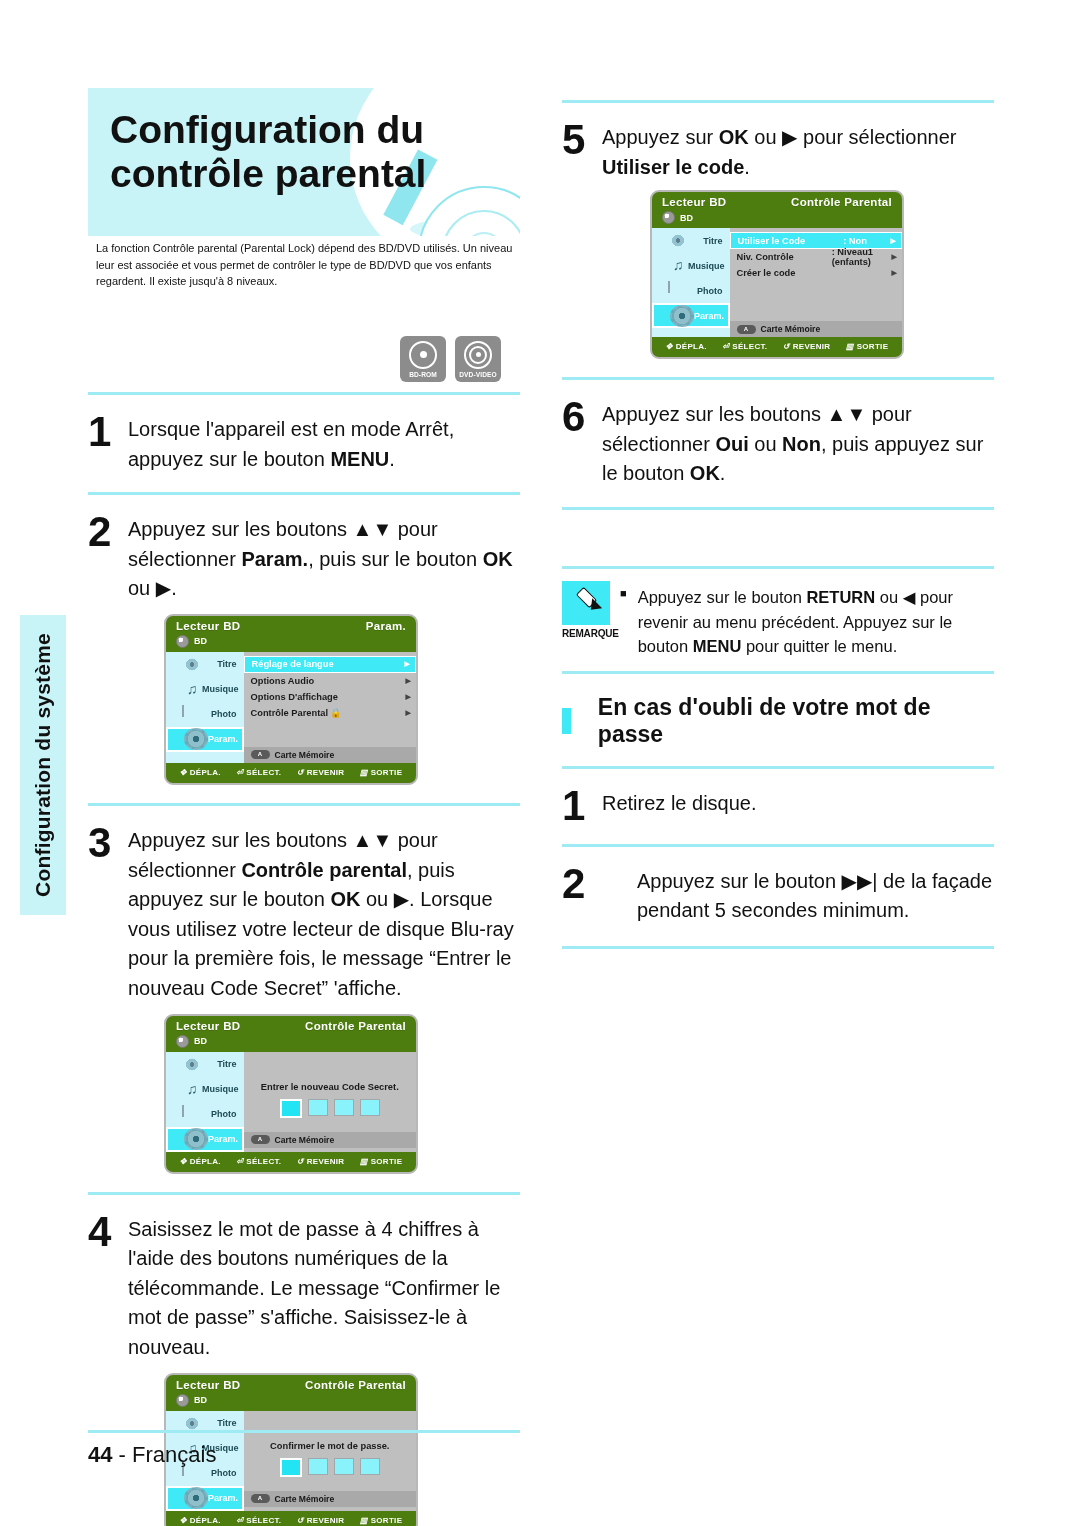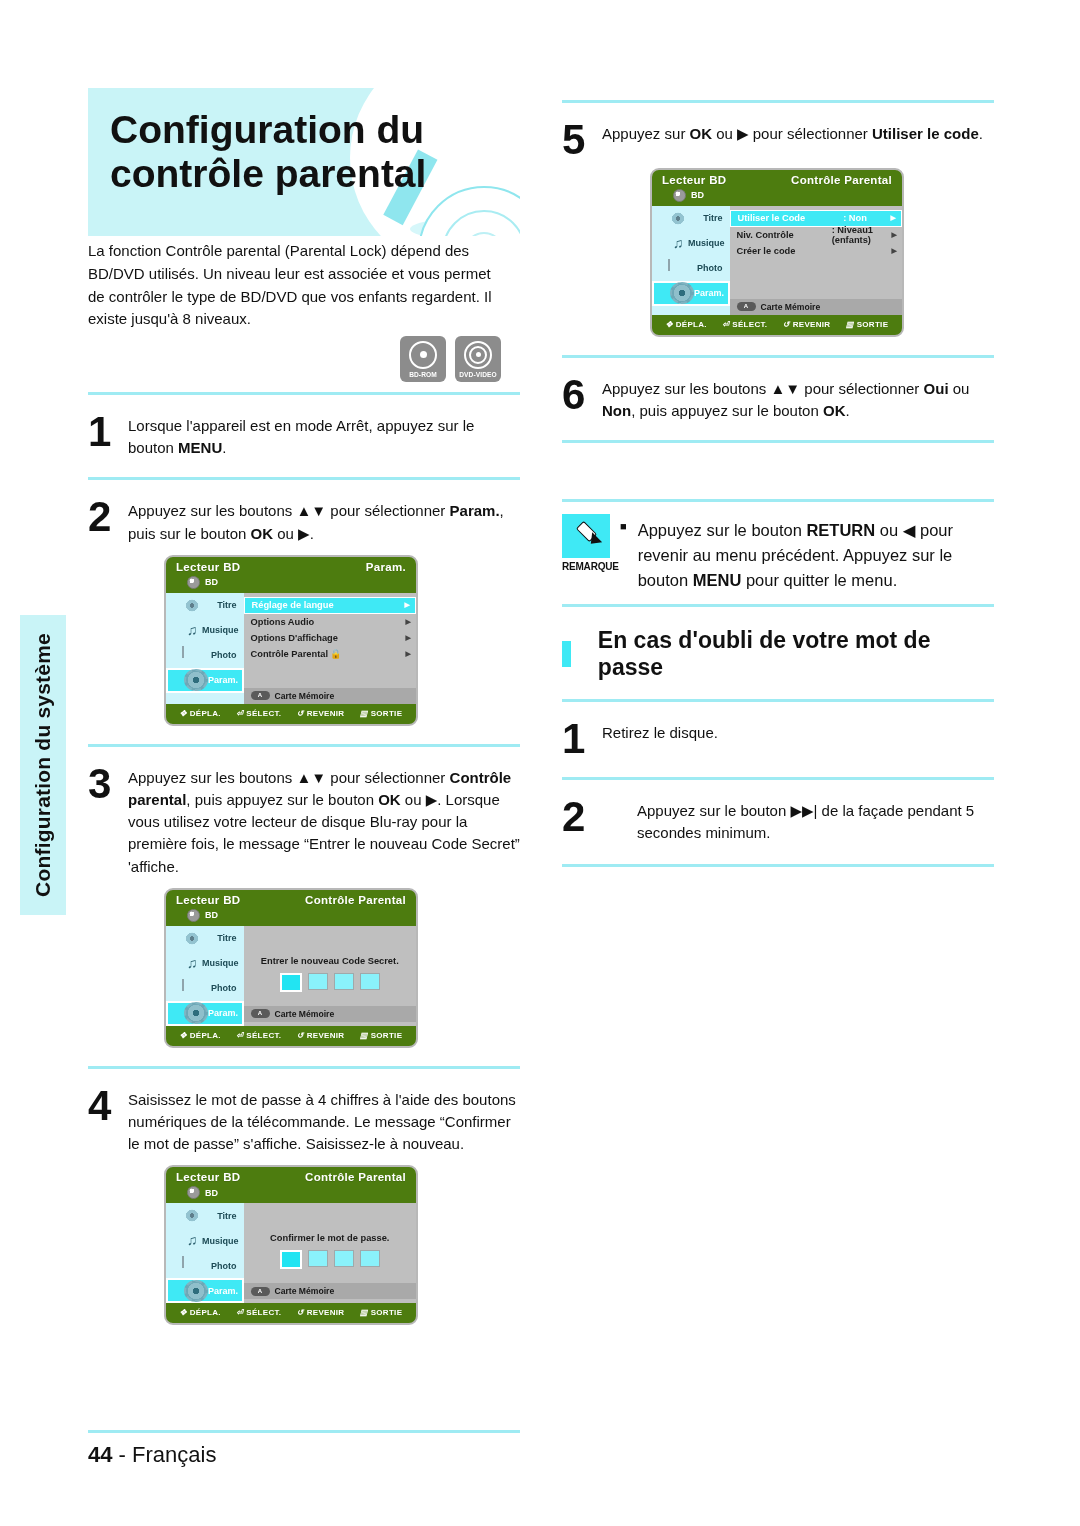--- a/index.html
+++ b/index.html
@@ -29,21 +29,21 @@
   .banner .disc4{position:absolute;right:16px;top:144px;width:36px;height:36px;
                  border-radius:50%;background:#fff;border:2px solid #bdf0f5;}
   .banner .wedge{position:absolute;right:116px;top:58px;width:22px;height:74px;
                  background:#8fe6ee;transform:rotate(28deg);transform-origin:50% 100%;}
   .banner .edge{position:absolute;right:-60px;bottom:-6px;width:170px;height:26px;
                 background:#d6f7fa;border-radius:50%;}
   .banner h1{position:relative;margin:0;padding:20px 0 0 22px;font-size:39px;
              line-height:1.14;font-weight:bold;color:#111;z-index:3;}
 
   
-  .intro{position:absolute;left:88px;top:240px;width:420px;font-size:15px;
+  .intro{position:absolute;left:96px;top:240px;width:420px;font-size:11px;
          line-height:1.52;color:#111;}
 
   
   .badges{position:absolute;left:400px;top:336px;display:flex;gap:9px;}
   .badge{width:46px;height:46px;background:#8c8c8c;border-radius:6px;
          display:flex;flex-direction:column;align-items:center;justify-content:center;}
   .badge .bdisc{width:24px;height:24px;border-radius:50%;border:2.5px solid #fff;
                 display:flex;align-items:center;justify-content:center;}
   .badge .bhub{width:7px;height:7px;border-radius:50%;background:#fff;}
   .badge .rings{width:24px;height:24px;border-radius:50%;border:2px solid #fff;
@@ -55,32 +55,32 @@
   .badge b{color:#fff;font-size:6.6px;letter-spacing:.1px;margin-top:2px;
            font-weight:bold;white-space:nowrap;}
 
   
   .sep{height:3px;background:#9febf3;width:100%;}
 
   
   .step{display:flex;align-items:flex-start;}
   .step .num{width:40px;flex:0 0 40px;font-size:42px;font-weight:bold;line-height:.92;
              color:#111;text-align:left;padding-top:2px;}
-  .step .txt{flex:1;font-size:15px;line-height:1.48;padding-top:4px;}
+  .step .txt{flex:1;font-size:20px;line-height:1.48;padding-top:4px;}
   .step .txt b{font-weight:bold;}
   .sub{font-size:16px;line-height:1.5;padding-left:14px;margin-top:2px;}
 
   
   .tv{background:#4d7c0f;border:2px solid #b8b8b8;border-radius:9px;padding:0;
       overflow:hidden;position:relative;}
   .tv .bar{display:flex;justify-content:space-between;align-items:center;
            padding:4px 10px 2px 10px;color:#fff;font-size:11.5px;font-weight:bold;
            letter-spacing:.3px;text-shadow:0 1px 0 rgba(0,0,0,.12);}
   .tv .discrow{display:flex;align-items:center;gap:5px;padding:1px 0 4px 10px;
-               color:#fff;font-size:9px;font-weight:bold;margin-left:11px;}
+               color:#fff;font-size:9px;font-weight:bold;}
   .tv .discrow .dot{width:11px;height:11px;border-radius:50%;
         background:radial-gradient(circle at 35% 35%,#fff 0 22%,#9a9a9a 24% 100%);
         border:1px solid #7d7d7d;}
   .tv .body{display:flex;background:#bfbfbf;}
   .tv .navcol{width:31%;background:#cdf4fb;}
   .tv .navitem{display:flex;align-items:center;justify-content:space-between;
                height:25px;padding:0 7px 0 16px;font-size:9px;font-weight:bold;color:#1c4a55;}
   .tv .navitem.sel{background:#3fe9f5;border:2px solid #fff;color:#fff;
                    box-sizing:border-box;}
   .tv .ic{width:20px;height:17px;position:relative;flex:0 0 20px;}

